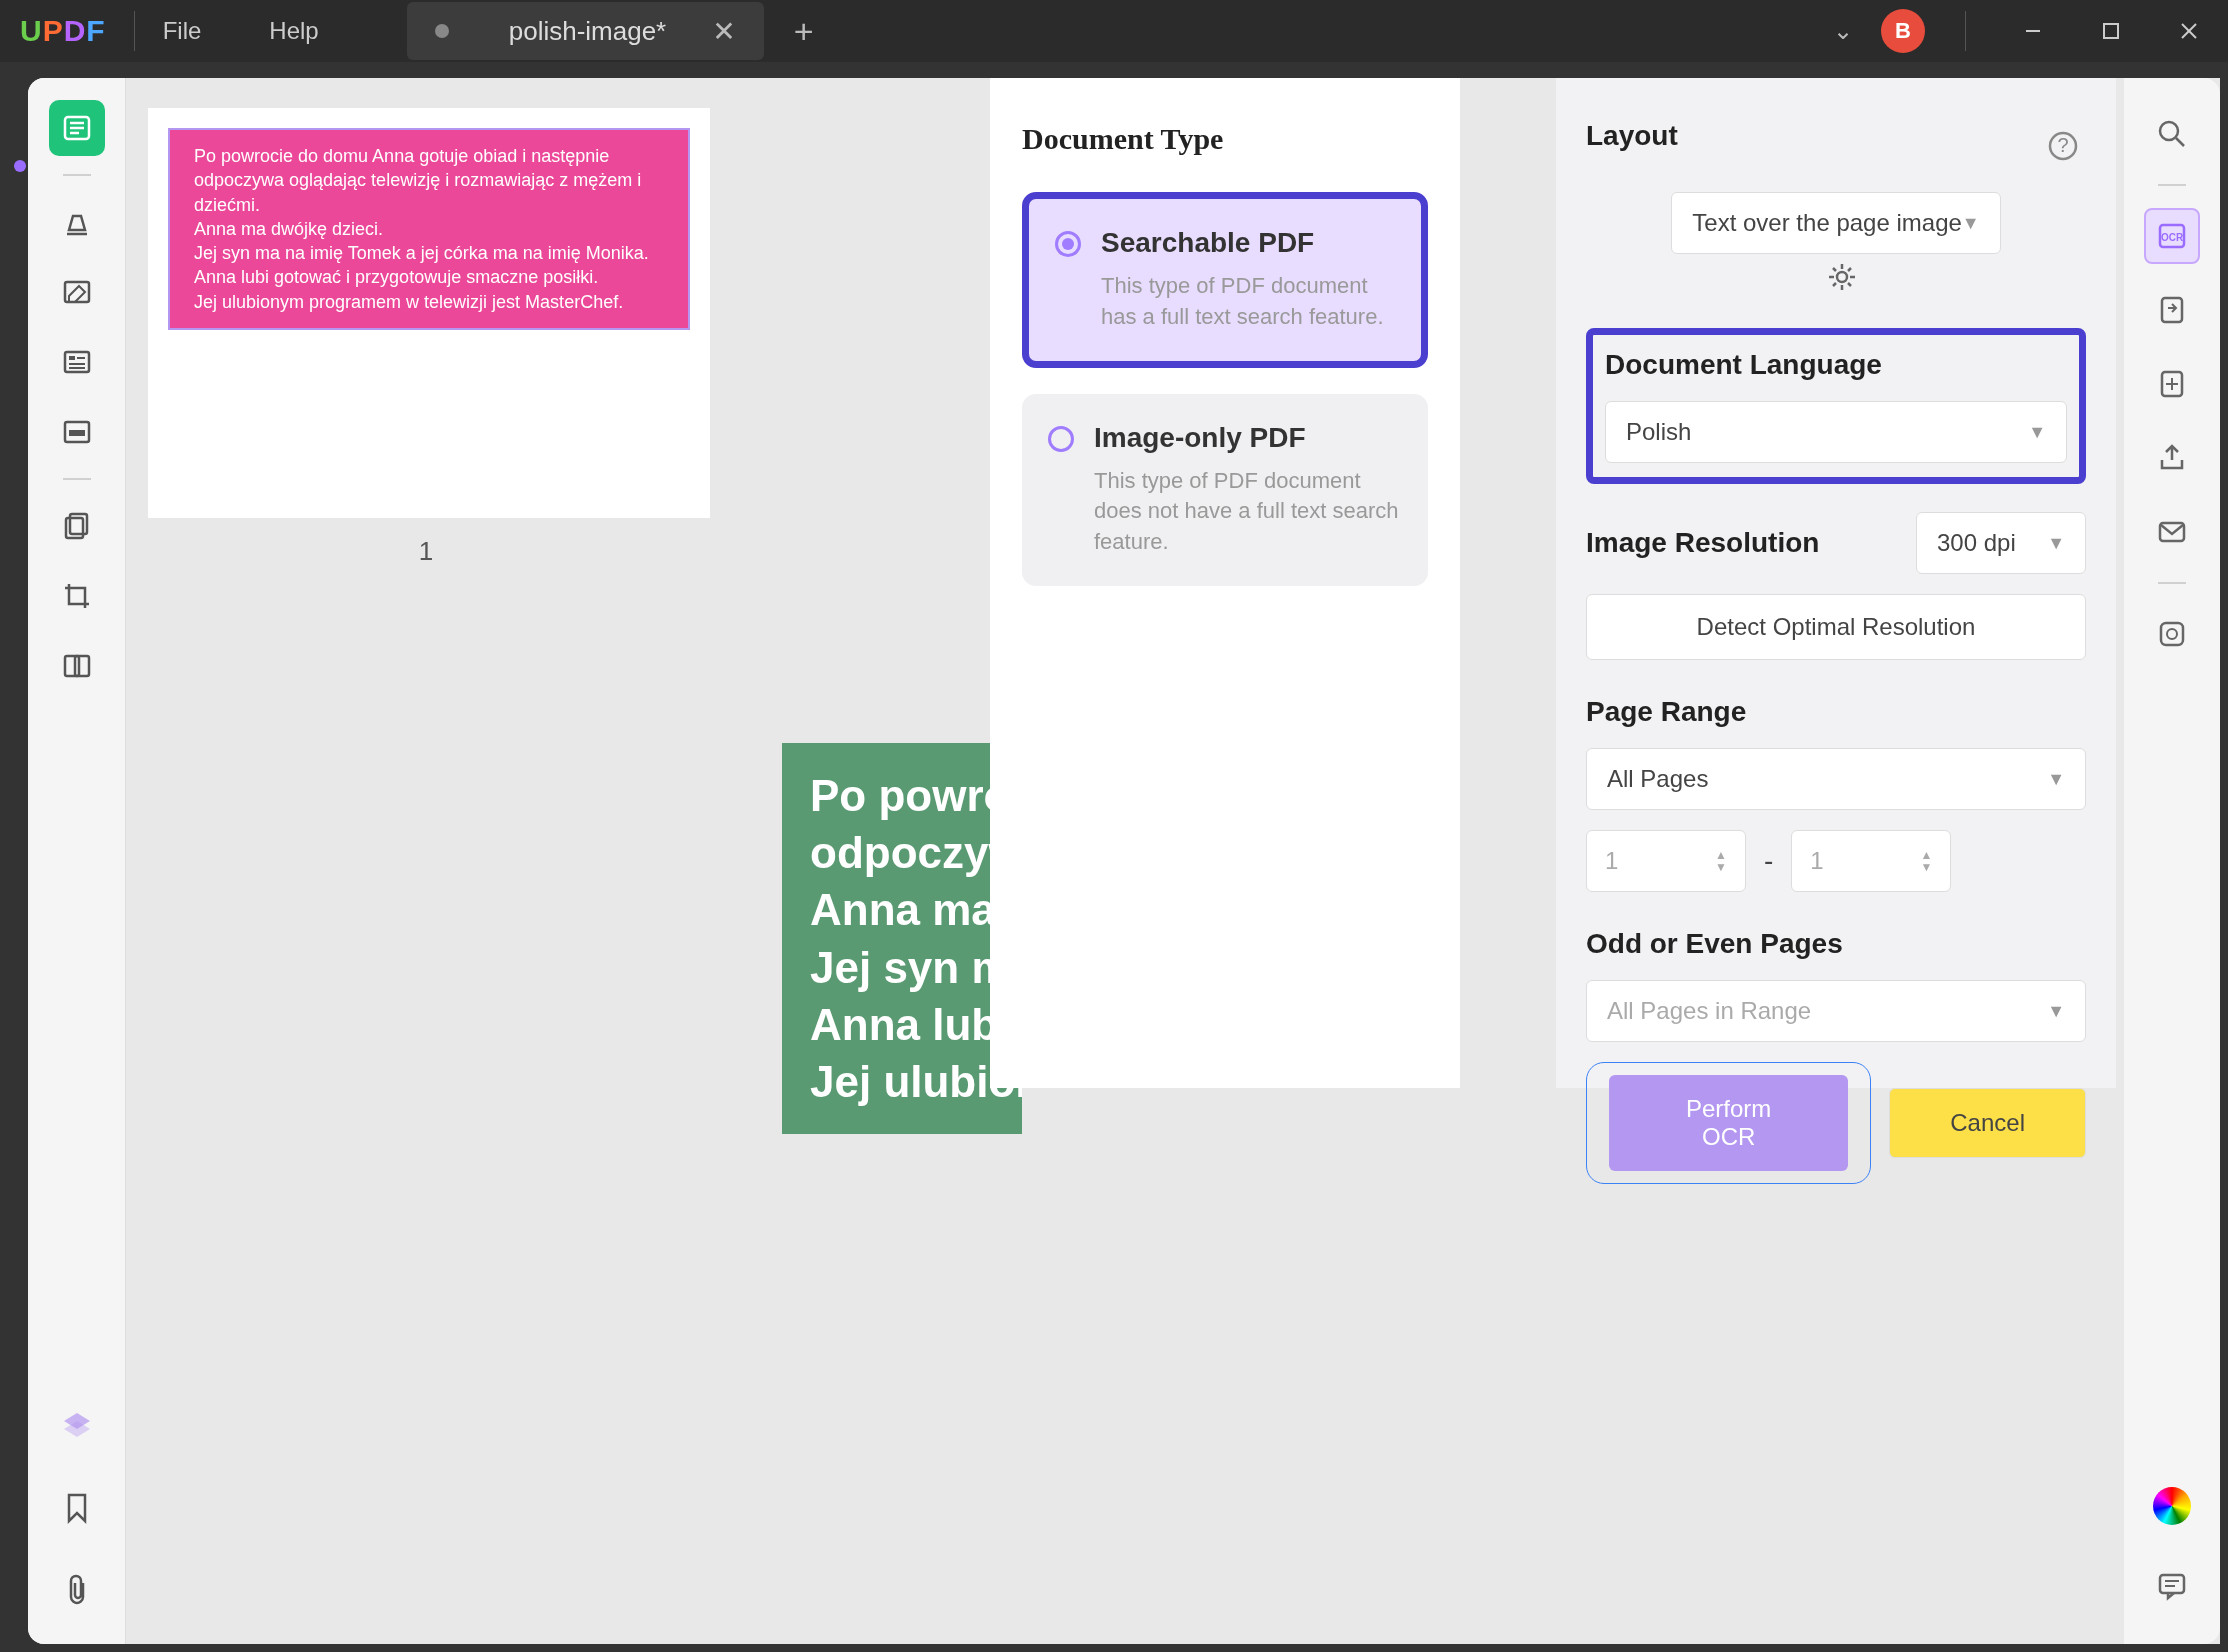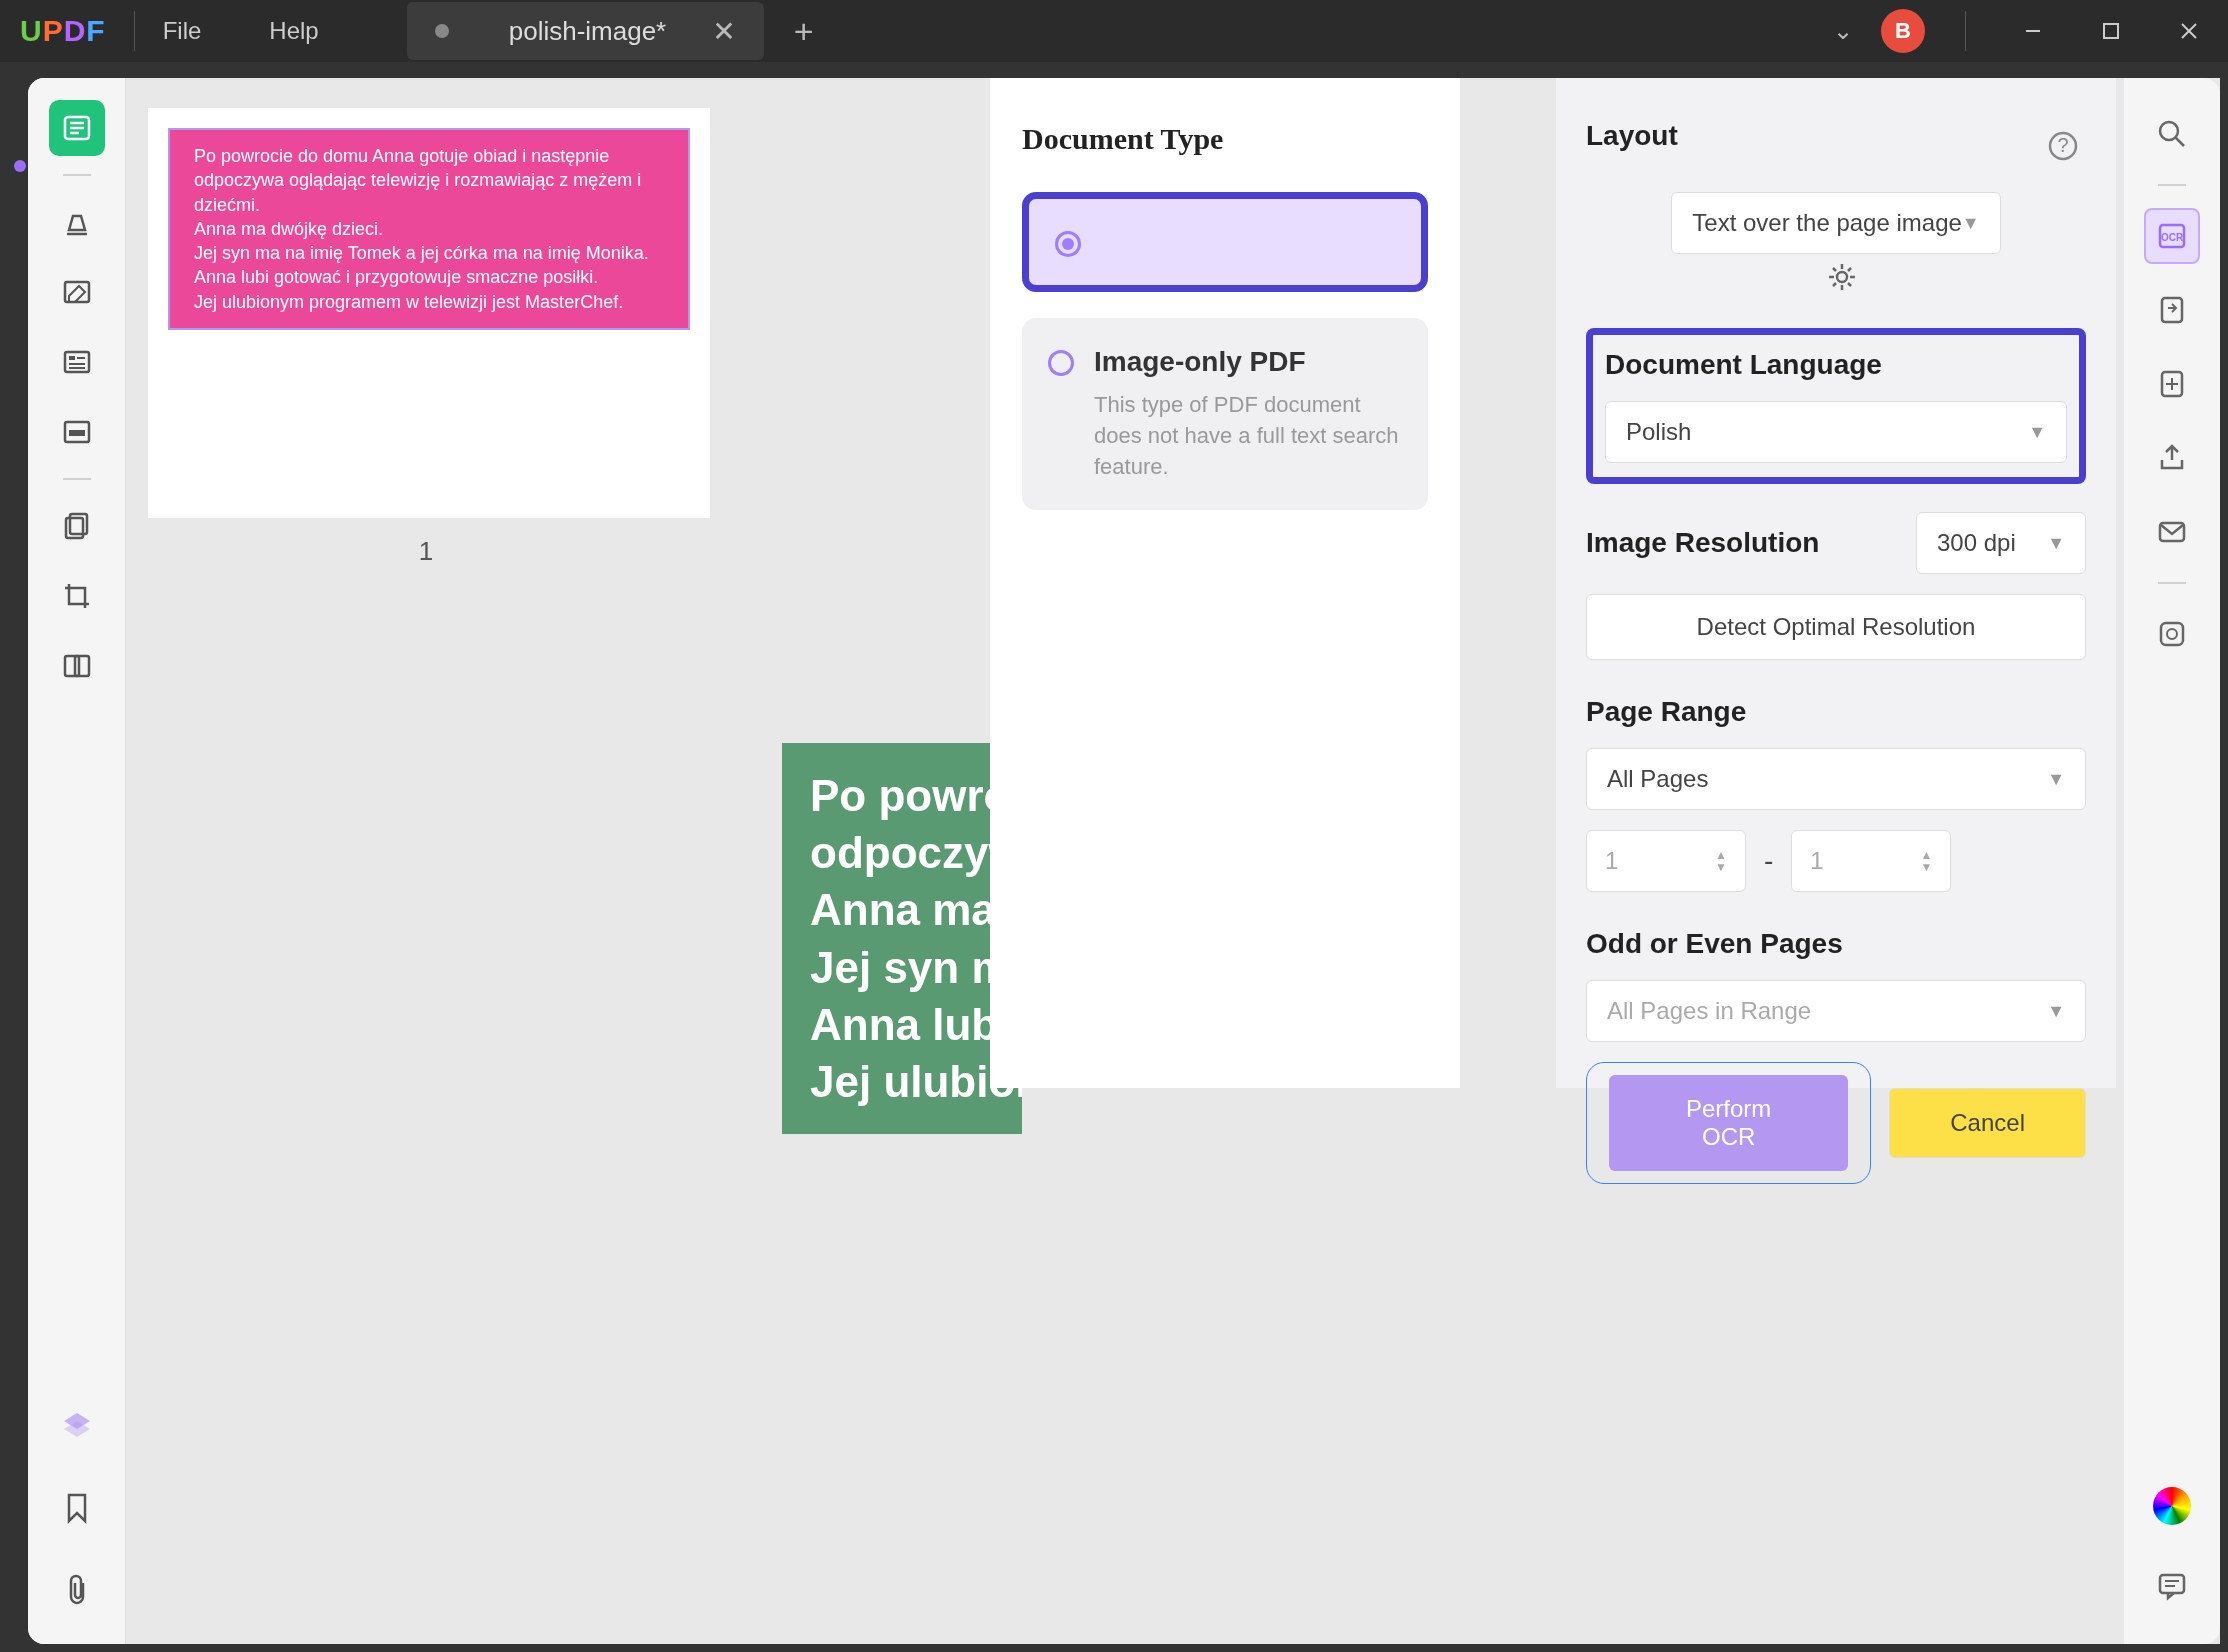--- a/index.html
+++ b/index.html
@@ -295,20 +295,24 @@
       <div>Jej ulubiony</div>
     </div>
   </div>
 
 </div>
 
 <div class="doc-type-panel">
   <div class="dt-title">Document Type</div>
   <div class="dt-option highlighted">
     <div class="dt-radio checked"></div>
+    <div>
+      <div class="dt-opt-title">Searchable PDF</div>
+      <div class="dt-opt-desc">This type of PDF document has a full text search feature.</div>
+    </div>
   </div>
   <div class="dt-option">
     <div class="dt-radio"></div>
     <div>
       <div class="dt-opt-title">Image-only PDF</div>
       <div class="dt-opt-desc">This type of PDF document does not have a full text search feature.</div>
     </div>
   </div>
 </div>
 

